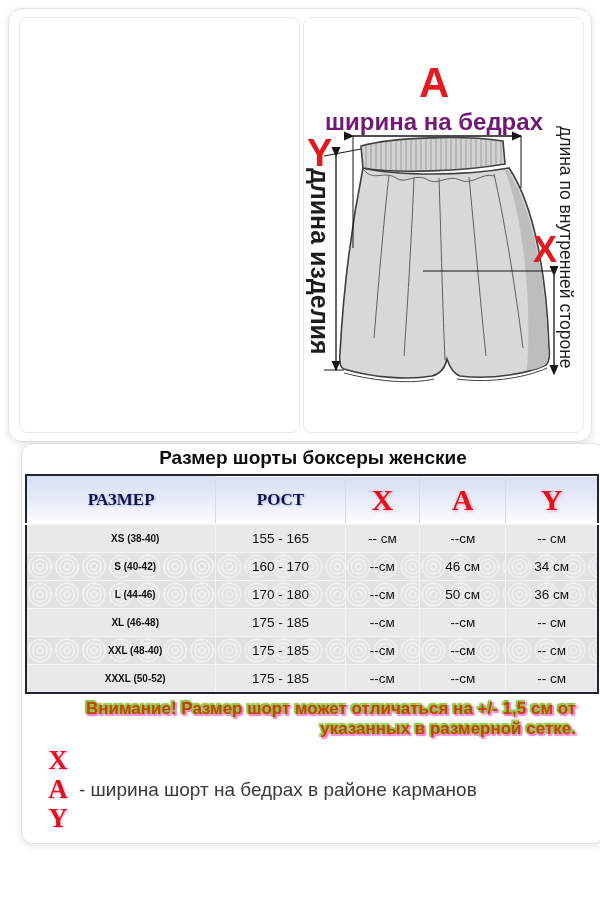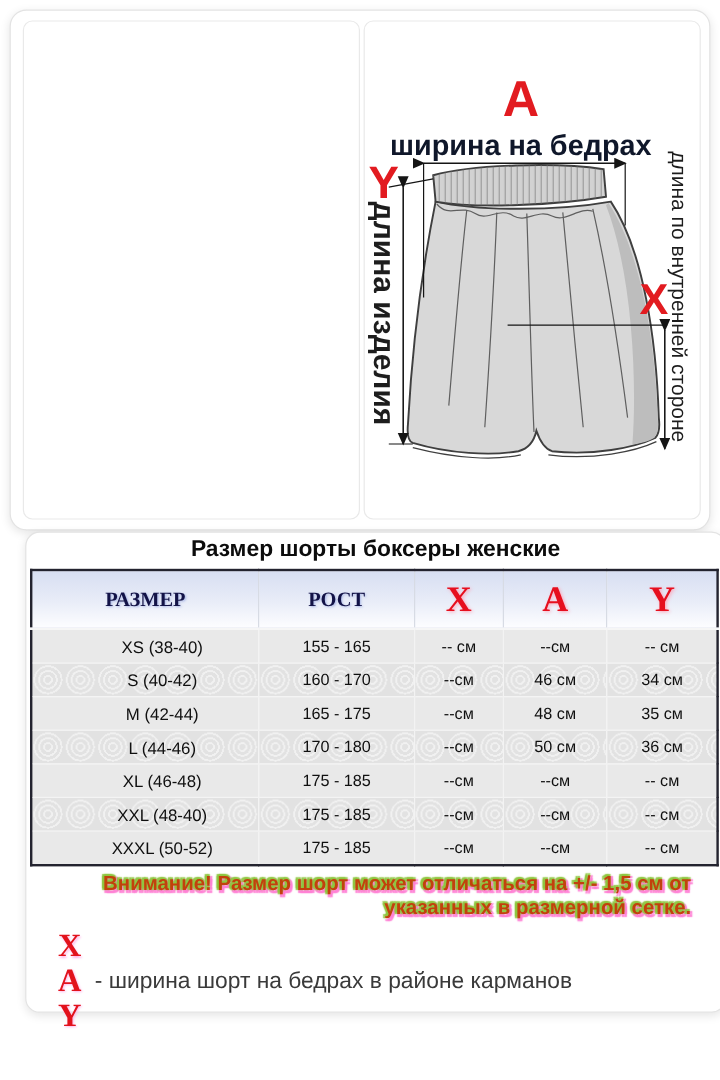--- a/index.html
+++ b/index.html
@@ -19,21 +19,21 @@
   #diagram-svg{position:absolute;left:0;top:0;}
   .red-letter{
     position:absolute;color:#e21b20;font-weight:bold;line-height:1;
     font-family:"Liberation Sans",sans-serif;
   }
   #label-a{left:115px;top:44px;font-size:42px;}
   #label-y{left:3px;top:116px;font-size:38px;}
   #label-x{left:229px;top:214px;font-size:36px;}
   #caption-a{
     position:absolute;left:10px;top:90px;width:240px;text-align:center;
-    font-size:24px;font-weight:600;color:#0f172a;letter-spacing:0;
+    font-size:24px;font-weight:600;color:#701a75;letter-spacing:0;
   }
   .vtext{
     position:absolute;writing-mode:vertical-rl;text-orientation:mixed;
     color:#1d1d1d;white-space:nowrap;
   }
   #caption-y{left:1px;top:150px;font-size:25px;font-weight:bold;}
   #caption-x{left:251px;top:108px;font-size:17.5px;font-weight:400;}
   
   #bottom-card{left:8px;top:443px;width:582px;height:399px;border-radius:12px;margin-left:13px;}
   #page-title{
@@ -51,21 +51,21 @@
   }
   #size-table thead th.xay{
     color:#e60f1e;font-size:30px;text-shadow:1px 1px 3px #ffa2b6;
   }
   #size-table td{
     height:25px;text-align:center;font-size:13.5px;color:#101010;
     border-right:1px solid #f3f3f3;border-top:1px solid #f4f4f4;
     background-color:#e9e9e9;
   }
   #size-table td:last-child, #size-table th:last-child{border-right:none;}
-  #size-table td.size-cell{font-weight:normal;font-size:14px;padding-left:29px;}
+  #size-table td.size-cell{font-weight:bold;font-size:10px;padding-left:29px;}
   #size-table tr.row-pattern td{
     background-color:#e2e2e2;
     background-image:radial-gradient(circle at 13px 13px,
       rgba(255,255,255,0) 0 2.5px, rgba(255,255,255,.5) 2.5px 4px,
       rgba(255,255,255,0) 4px 6.5px, rgba(255,255,255,.5) 6.5px 8px,
       rgba(255,255,255,0) 8px 10.5px, rgba(255,255,255,.5) 10.5px 12px,
       rgba(255,255,255,0) 12px);
     background-size:27px 27px;
     text-align:center;
   }
@@ -188,27 +188,20 @@
         <td>-- см</td>
         <td>--см</td>
         <td>-- см</td>
       </tr>
       <tr class="row-pattern">
         <td class="size-cell">S (40-42)</td>
         <td>160 - 170</td>
         <td>--см</td>
         <td>46 см</td>
         <td>34 см</td>
-      </tr>
-      <tr>
-        <td class="size-cell">M (42-44)</td>
-        <td>165 - 175</td>
-        <td>--см</td>
-        <td>48 см</td>
-        <td>35 см</td>
       </tr>
       <tr class="row-pattern">
         <td class="size-cell">L (44-46)</td>
         <td>170 - 180</td>
         <td>--см</td>
         <td>50 см</td>
         <td>36 см</td>
       </tr>
       <tr>
         <td class="size-cell">XL (46-48)</td>

